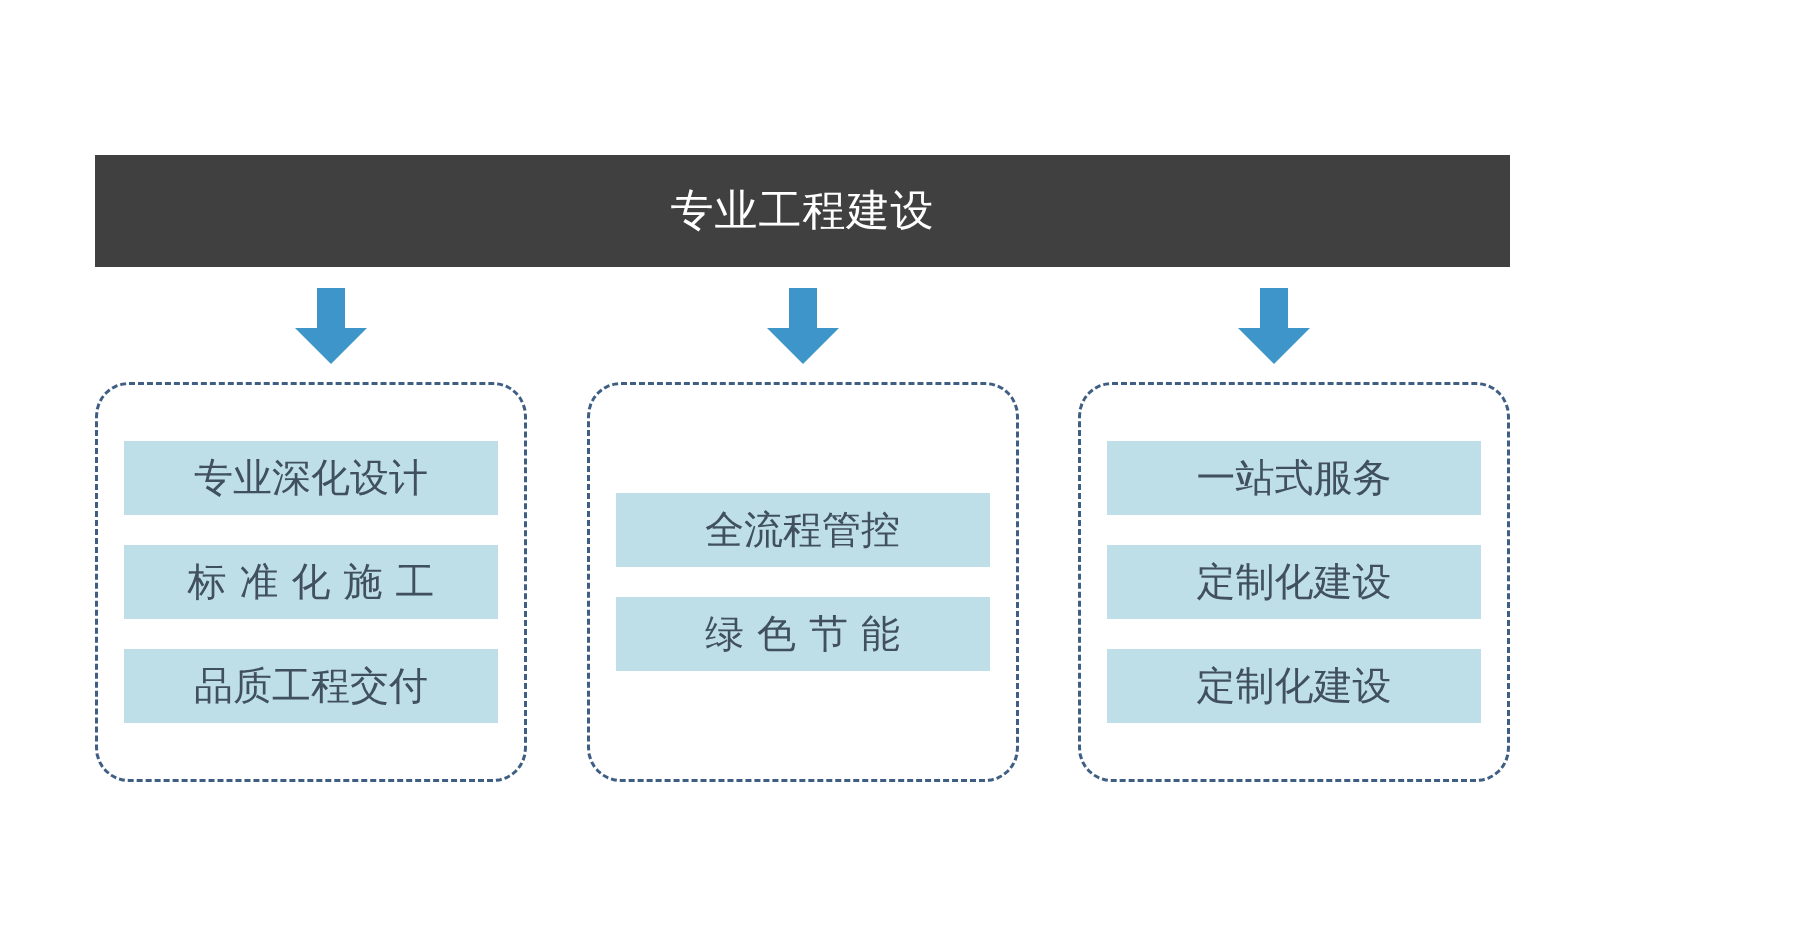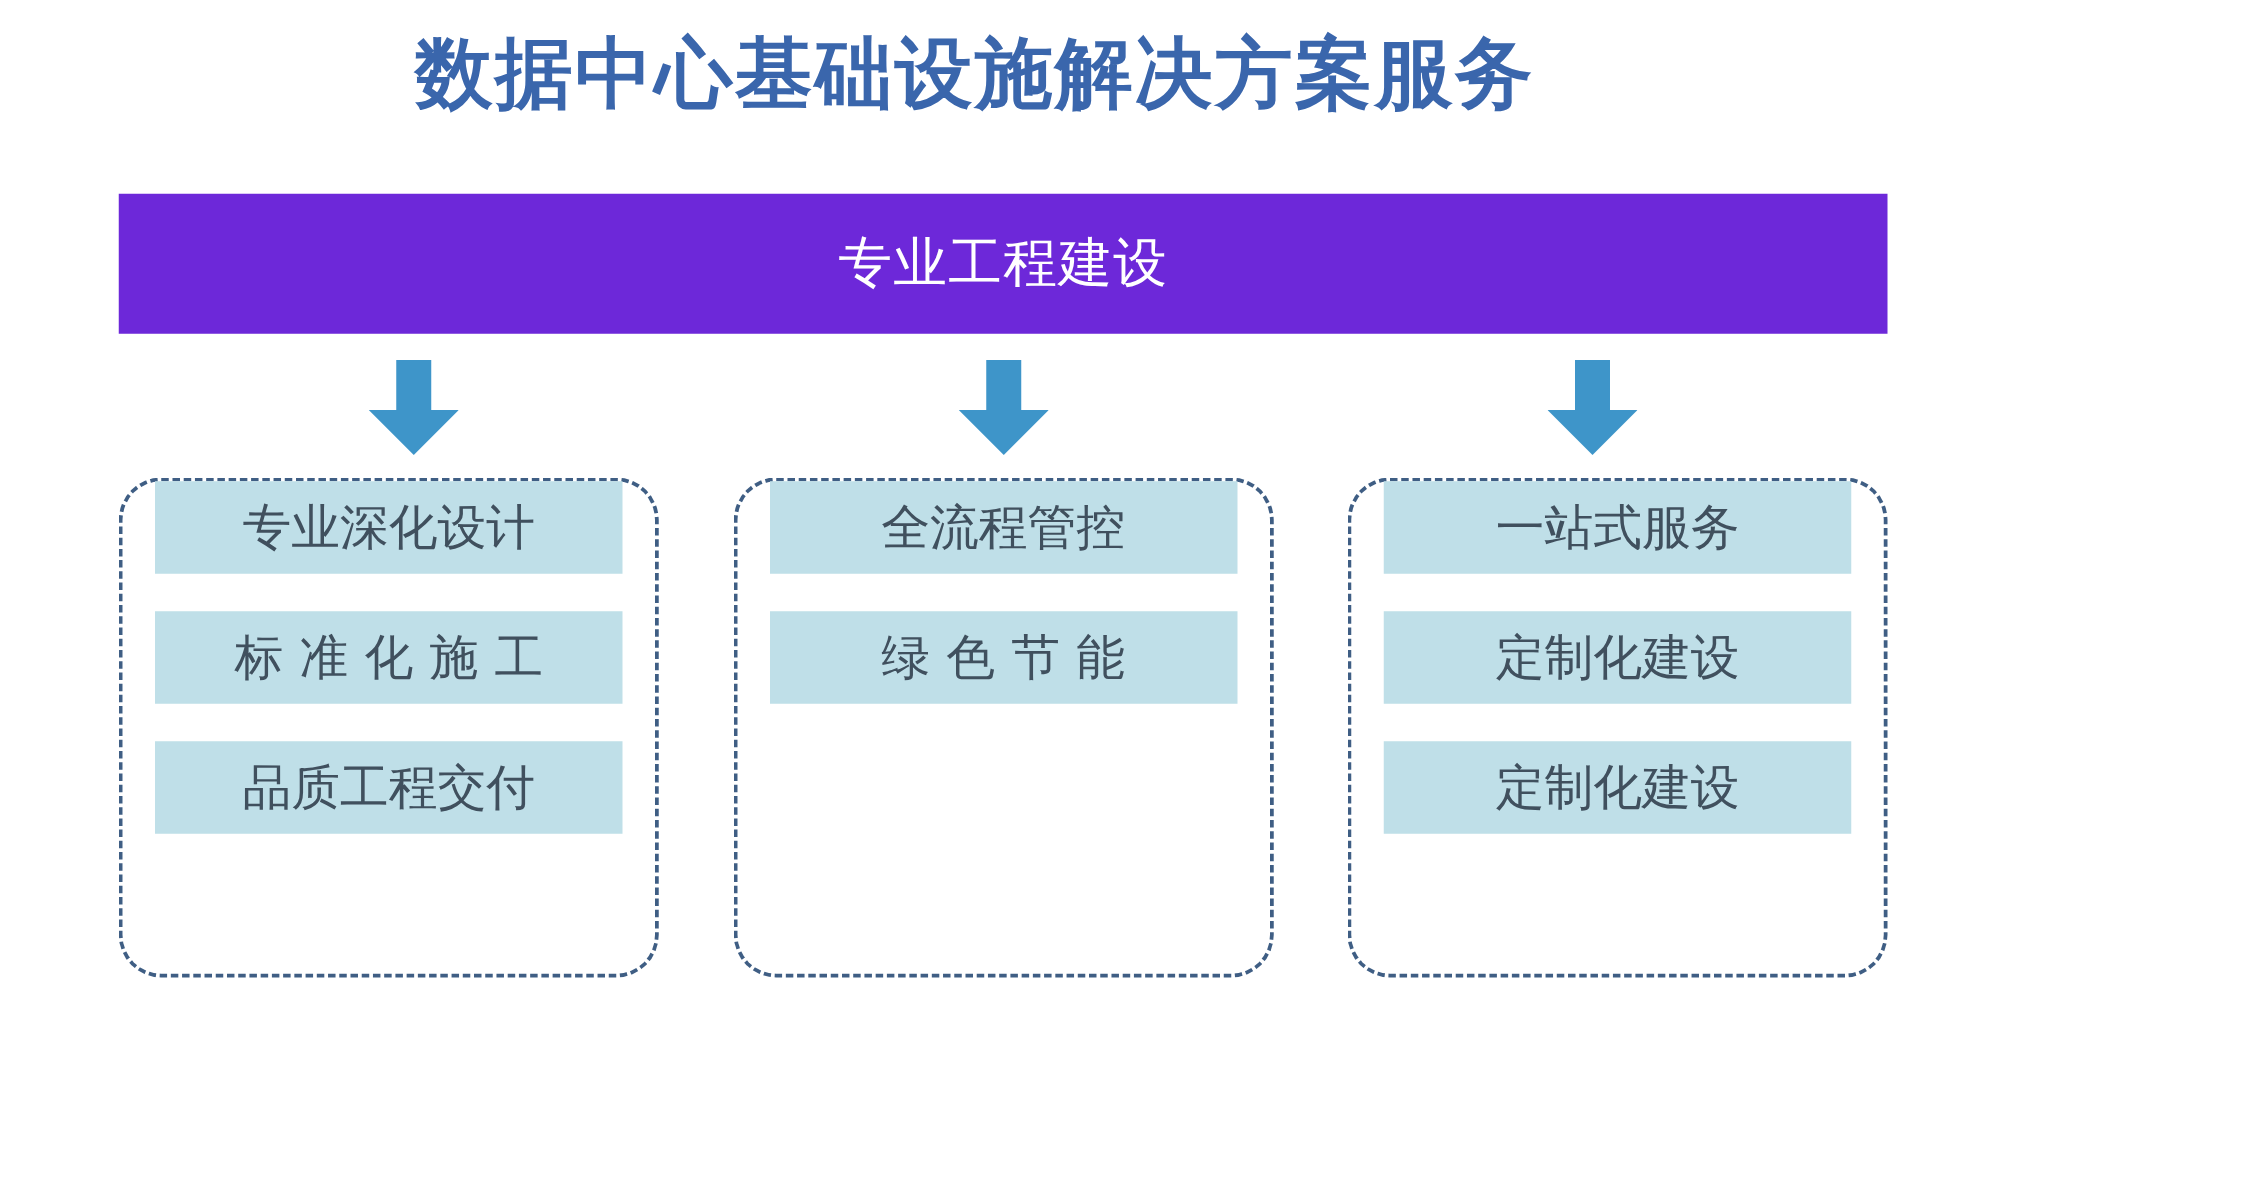--- a/index.html
+++ b/index.html
@@ -37,21 +37,21 @@
     white-space: nowrap;
   }
 
   
   .header-bar {
     position: absolute;
     left: 95px;
     top: 155px;
     width: 1415px;
     height: 112px;
-    background: #6d28d9;
+    background: #404040;
     display: flex;
     flex-direction: row;
     align-items: center;
   }
   .header-cell {
     flex: 1 1 0;
     text-align: center;
     color: #ffffff;
     font-size: 43px;
     font-weight: normal;
@@ -93,21 +93,21 @@
     justify-content: space-between;
   }
   .column {
     width: 432px;
     height: 400px;
     border: 3px dashed #3F5E84;
     border-radius: 34px;
     box-sizing: border-box;
     display: flex;
     flex-direction: column;
-    justify-content: flex-start;
+    justify-content: center;
     align-items: center;
     padding: 0 26px;
     gap: 30px;
   }
   .item-box {
     width: 100%;
     height: 74px;
     background: #BFDFE8;
     display: flex;
     justify-content: center;
@@ -116,21 +116,20 @@
     font-size: 39px;
     white-space: nowrap;
   }
   .item-box.spaced { letter-spacing: 13px; text-indent: 13px; }
 </style>
 </head>
 <body>
 
 <div class="canvas">
 
-  <div class="page-title">数据中心基础设施解决方案服务</div>
 
   <div class="header-bar">
     <div class="header-cell">专业工程建设</div>
   </div>
 
   <div class="arrow-row">
     <div class="arrow-cell">
       <svg class="arrow-icon" viewBox="0 0 72 76">
         <polygon points="22,0 50,0 50,40 72,40 36,76 0,40 22,40" fill="#3E95C9"></polygon>
       </svg>

